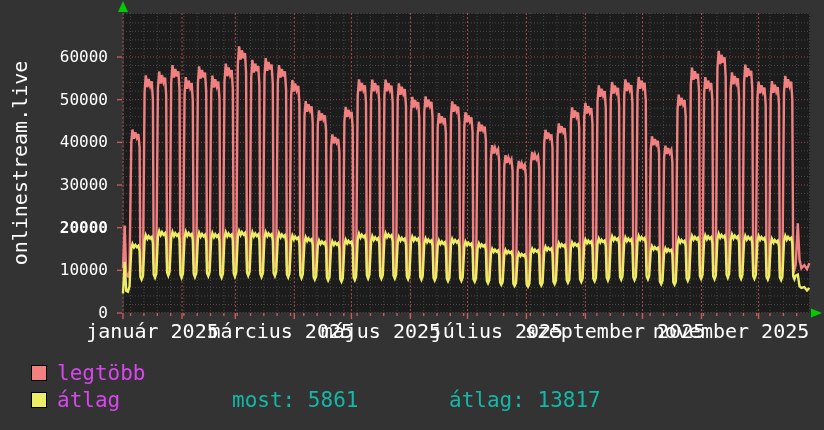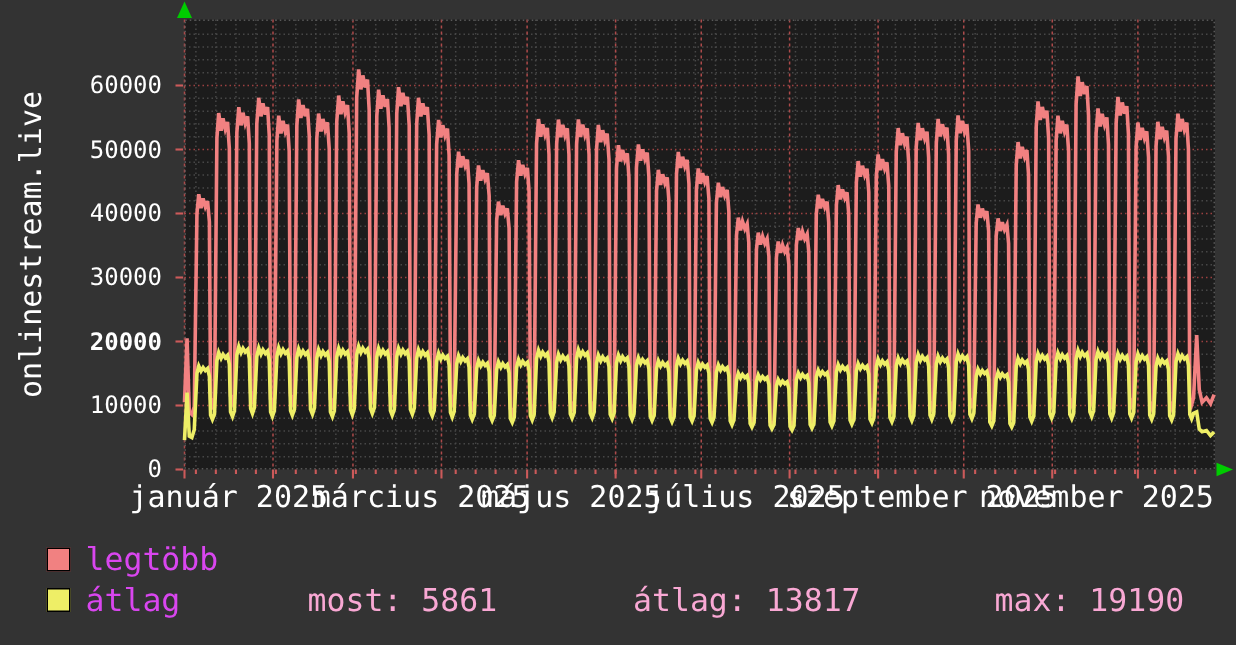--- a/index.html
+++ b/index.html
@@ -27,21 +27,21 @@
   .swatch{
     position:absolute;left:0;top:1px;width:14px;height:14px;
     border:1px solid #000;display:inline-block;
   }
   .ltext{
     position:absolute;left:26px;top:-2px;font-size:21px;line-height:22px;
     color:#d946ef;white-space:nowrap;
   }
   .stat{
     position:absolute;top:389px;font-size:21px;line-height:22px;
-    color:#f9a8d4;white-space:nowrap;
+    color:#14b8a6;white-space:nowrap;margin-left:27px;
   }
   .s-most{left:205px;}
   .s-atlag{left:422px;}
   .s-max{left:663px;}
 </style>
 </head>
 <body>
 
 <div class="screen">
   <div class="ylabel">onlinestream.live</div>
@@ -250,14 +250,13 @@
     <span class="swatch" id="sw0" style="background: rgb(241, 129, 129);"></span>
     <span class="ltext">legtöbb</span>
   </div>
   <div class="legend-row r2">
     <span class="swatch" id="sw1" style="background: rgb(238, 238, 102);"></span>
     <span class="ltext">átlag</span>
   </div>
 
   <div class="stat s-most">most: 5861</div>
   <div class="stat s-atlag">átlag: 13817</div>
-  <div class="stat s-max">max: 19190</div>
 </div>
 
 </body></html>

